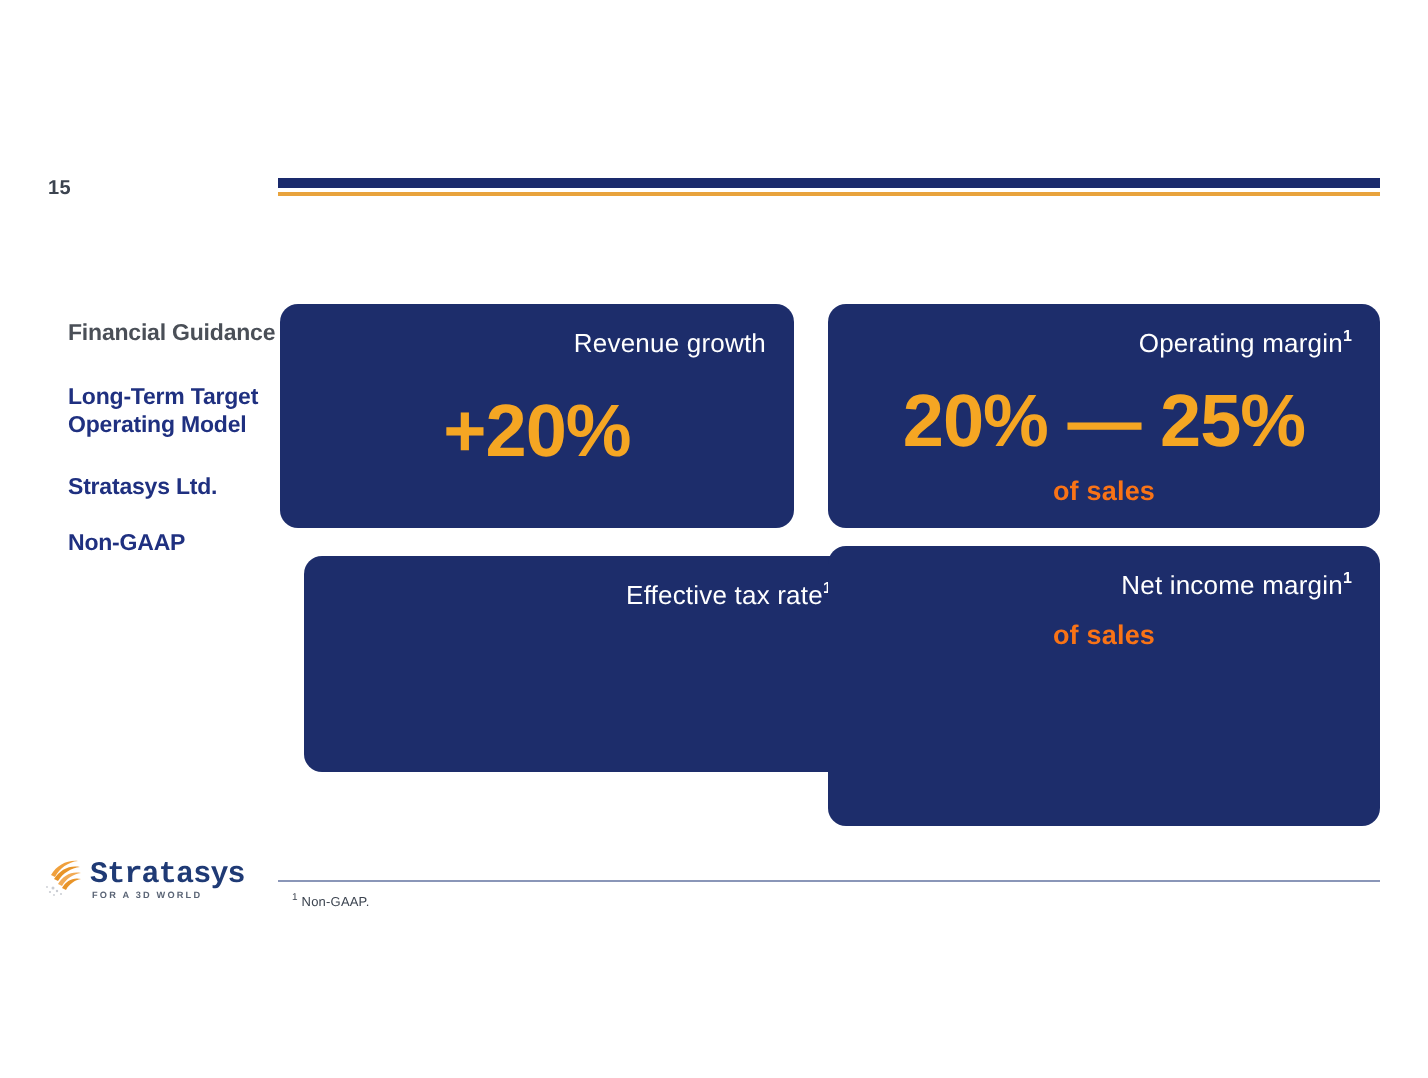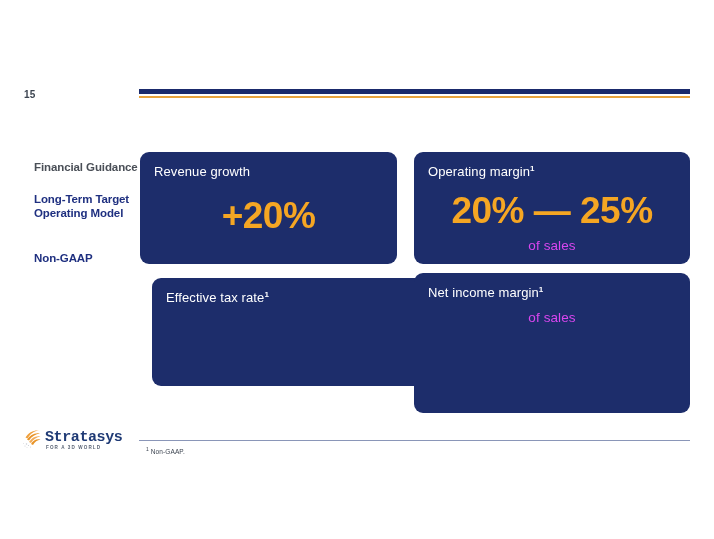--- a/index.html
+++ b/index.html
@@ -83,37 +83,38 @@
     border-radius: 9px;
     box-sizing: border-box;
     padding: 12px 14px 10px 14px;
   }
   .card-title {
     color: #ffffff;
     font-size: 13px;
     font-weight: normal;
     line-height: 16px;
     letter-spacing: 0.1px;
+    text-align: right;
   }
   .card-title sup {
     font-size: 8px;
     font-weight: bold;
     vertical-align: super;
     line-height: 0;
   }
   .card-value {
     color: #f5a623;
     font-weight: bold;
     text-align: center;
     line-height: 1;
     letter-spacing: -0.5px;
   }
   .card-sub {
-    color: #d946ef;
-    font-weight: normal;
+    color: #f97316;
+    font-weight: bold;
     font-size: 13.5px;
     text-align: center;
     letter-spacing: 0.1px;
   }
 
   
   #card-revenue-growth   { left: 140px; top: 152px; width: 257px; height: 112px; }
   #card-operating-margin { left: 414px; top: 152px; width: 276px; height: 112px; }
   #card-effective-tax    { left: 152px; top: 278px; width: 278px; height: 108px; }
   #card-net-income       { left: 414px; top: 273px; width: 276px; height: 140px; }
@@ -194,20 +195,21 @@
   <div id="top-rule">
     <div class="bar-navy"></div>
     <div class="bar-gold"></div>
   </div>
 
   <div id="sidebar">
     <div class="side-block gray">Financial Guidance</div>
     <div class="sb-gap-lg"></div>
     <div class="side-block blue">Long-Term Target Operating Model</div>
     <div class="sb-gap-md"></div>
+    <div class="side-block blue">Stratasys Ltd.</div>
     <div class="sb-gap-sm"></div>
     <div class="side-block blue">Non-GAAP</div>
   </div>
 
   <div class="card" id="card-revenue-growth">
     <div class="card-title"><span>Revenue growth</span><sup></sup></div>
     <div class="card-value">+20%</div>
   </div>
 
   <div class="card" id="card-operating-margin">

